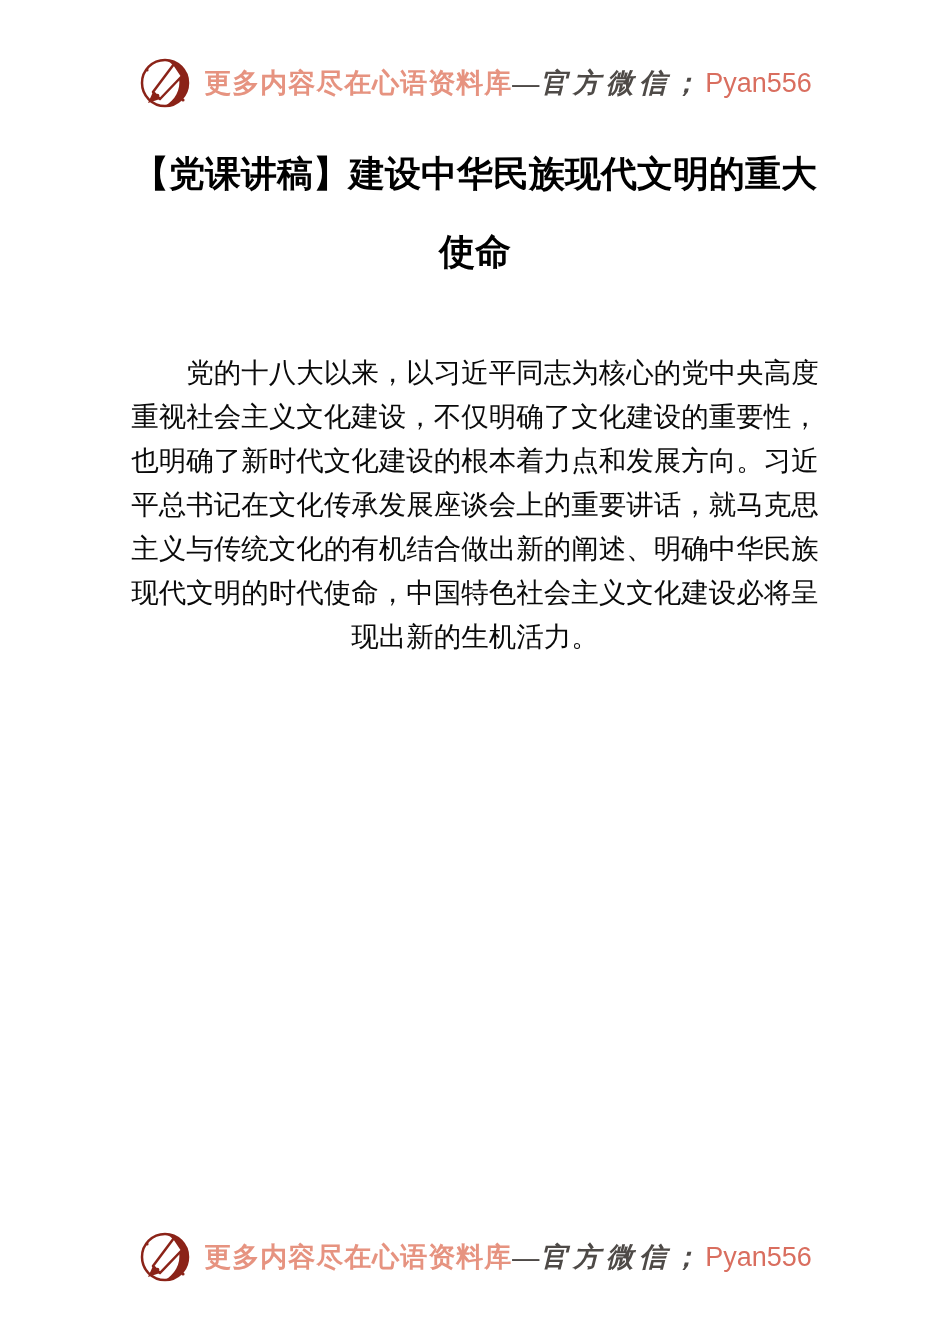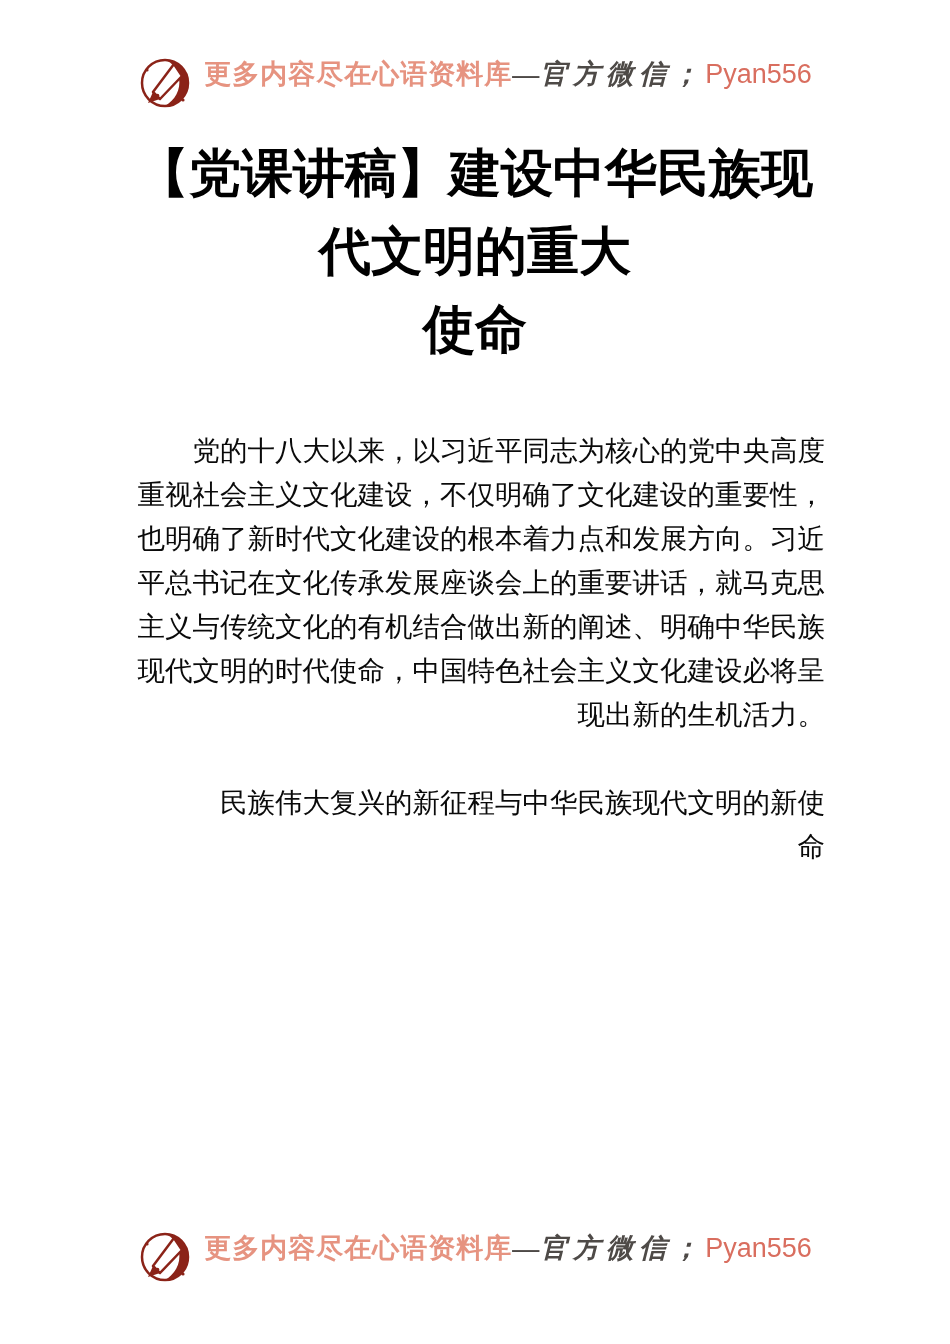--- a/index.html
+++ b/index.html
@@ -11,21 +11,21 @@
     position: relative;
     width: 950px;
     height: 1344px;
     background: #ffffff;
     overflow: hidden;
     font-family: "Liberation Serif", "DejaVu Serif", serif;
   }
   
   .watermark {
     display: flex;
-    align-items: flex-start;
+    align-items: center;
     justify-content: center;
     gap: 12px;
     width: 100%;
   }
   .watermark.header { padding-top: 56px; }
   .watermark.footer {
     position: absolute;
     top: 1230px;
     left: 0;
   }
@@ -56,40 +56,40 @@
   .wm-id {
     color: #D96E5F;
     font-family: "Liberation Sans", "DejaVu Sans", sans-serif;
     font-style: normal;
     letter-spacing: 0;
   }
   
   .doc-title {
     width: 700px;
     margin: 25px auto 60px auto;
-    font-size: 52px;
+    font-size: 36px;
     line-height: 78px;
     font-weight: bold;
     color: #000000;
     text-align: center;
     white-space: pre-line;
     font-family: "Liberation Serif", "DejaVu Serif", serif;
   }
   .doc-body {
     width: 700px;
     margin: 0 auto;
   }
   .doc-body p {
     margin: 0 0 44px 0;
     font-size: 27.5px;
     line-height: 44px;
     color: #0a0a0a;
     text-indent: 55px;
     white-space: pre-line;
-    text-align: right;
+    text-align: center;
   }
 </style>
 </head>
 <body>
 
 <div class="page">
 
   <div class="watermark header">
     <svg class="wm-logo" viewBox="0 0 54 54" aria-hidden="true">
       <circle cx="27" cy="27" r="23" fill="none" stroke="#8B2318" stroke-width="2.5"></circle>
@@ -107,22 +107,20 @@
 使命</h1>
 
   <div class="doc-body">
     <p>党的十八大以来，以习近平同志为核心的党中央高度
 重视社会主义文化建设，不仅明确了文化建设的重要性，
 也明确了新时代文化建设的根本着力点和发展方向。习近
 平总书记在文化传承发展座谈会上的重要讲话，就马克思
 主义与传统文化的有机结合做出新的阐述、明确中华民族
 现代文明的时代使命，中国特色社会主义文化建设必将呈
 现出新的生机活力。</p>
-    <p>民族伟大复兴的新征程与中华民族现代文明的新使
-命</p>
   </div>
 
   <div class="watermark footer">
     <svg class="wm-logo" viewBox="0 0 54 54" aria-hidden="true">
       <circle cx="27" cy="27" r="23" fill="none" stroke="#8B2318" stroke-width="2.5"></circle>
       <path d="M27 4 a23 23 0 0 1 0 46 c10-6 16-16 14-28 c-1.5-9-6-15-14-18 z" fill="#8B2318"></path>
       <path d="M36 8 L15 36 l7 7 L44 20 z" fill="#ffffff" stroke="#8B2318" stroke-width="2.5" stroke-linejoin="round"></path>
       <path d="M15 36 l7 7 L10 47 z" fill="#8B2318"></path>
       <circle cx="19.5" cy="39.5" r="1.8" fill="#8B2318"></circle>
       <circle cx="9" cy="14" r="1.6" fill="#8B2318"></circle>

